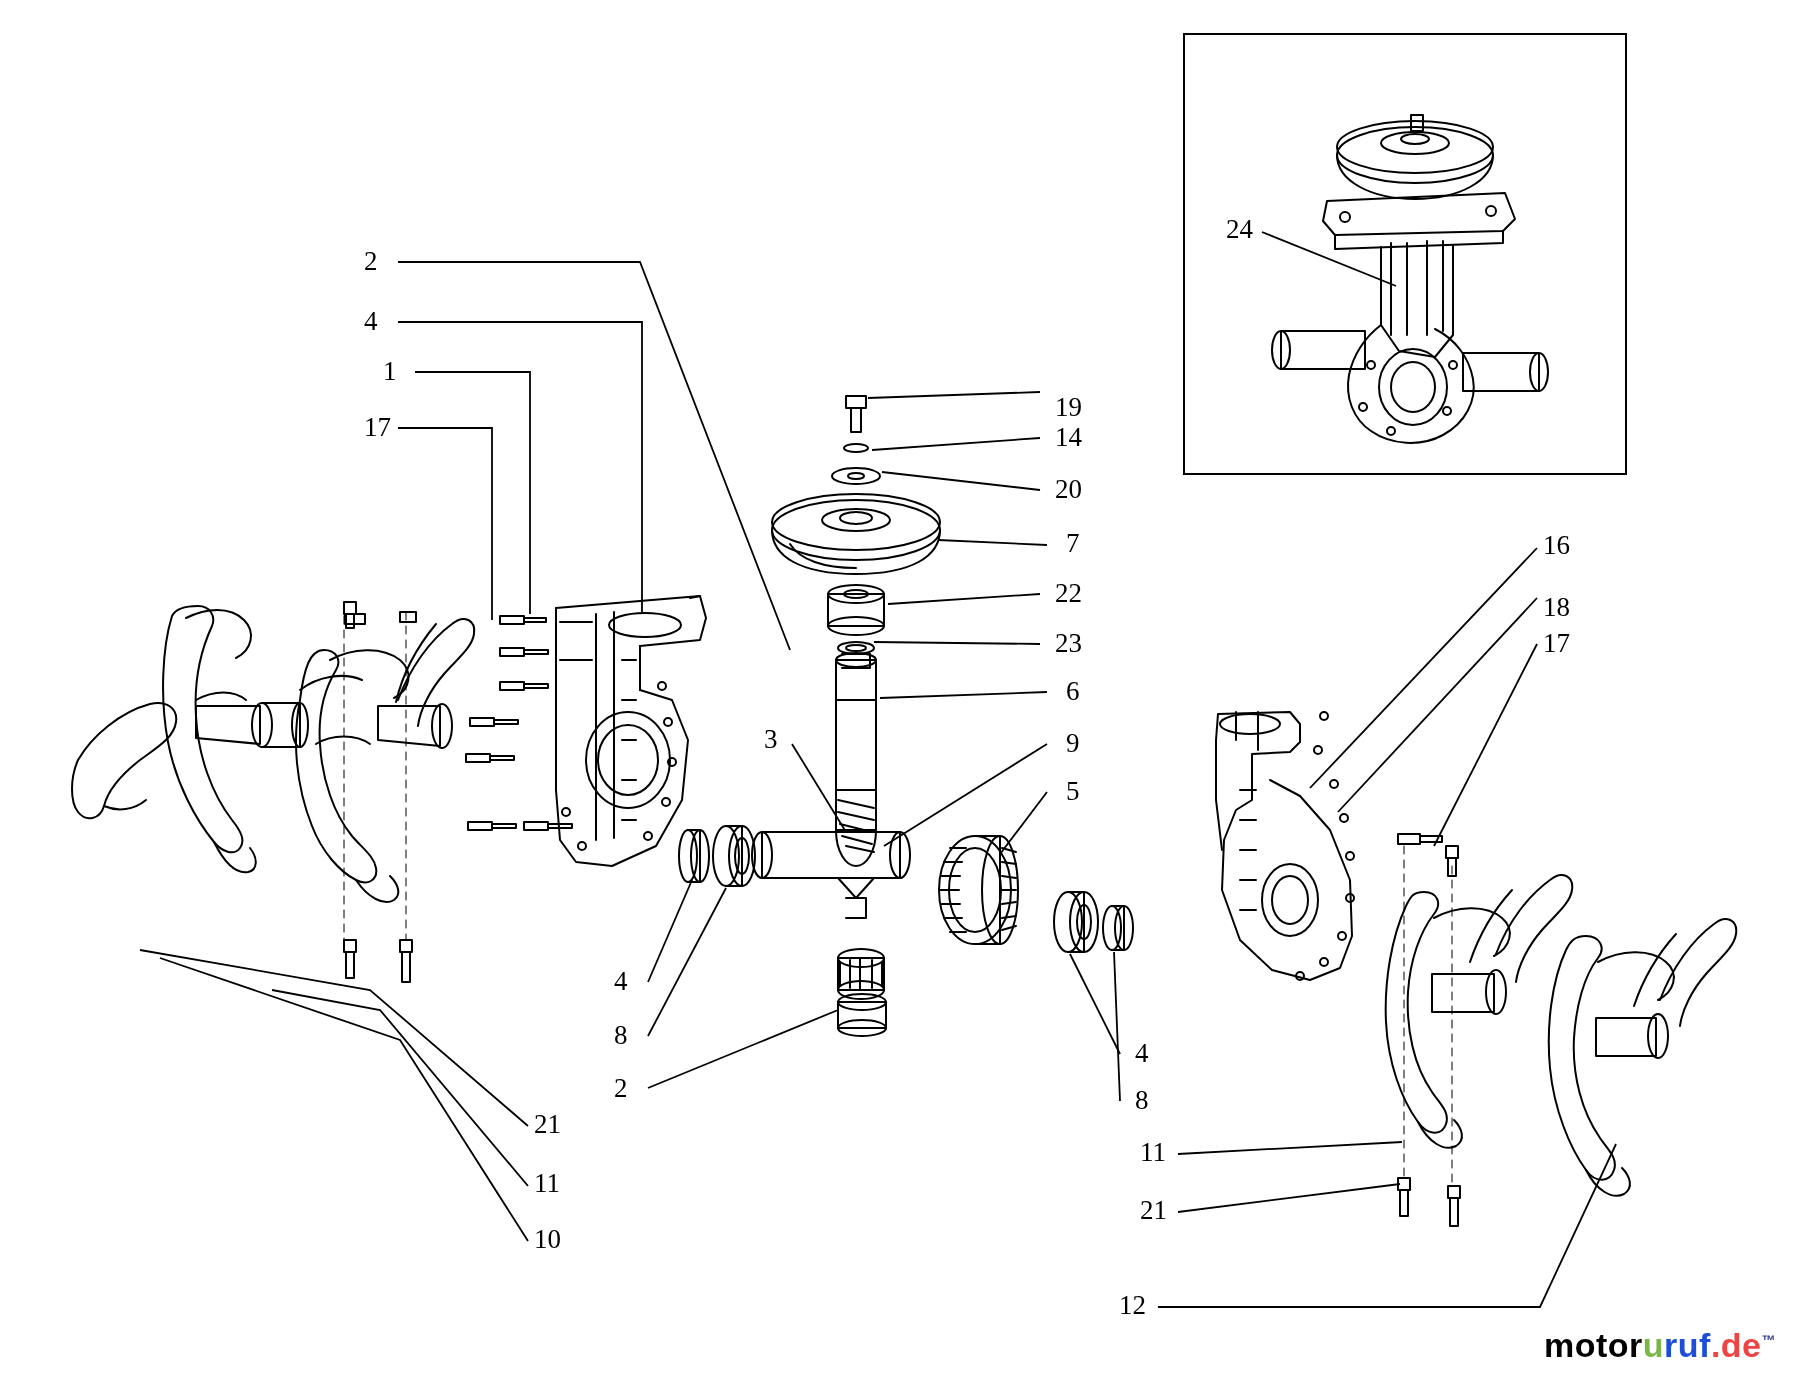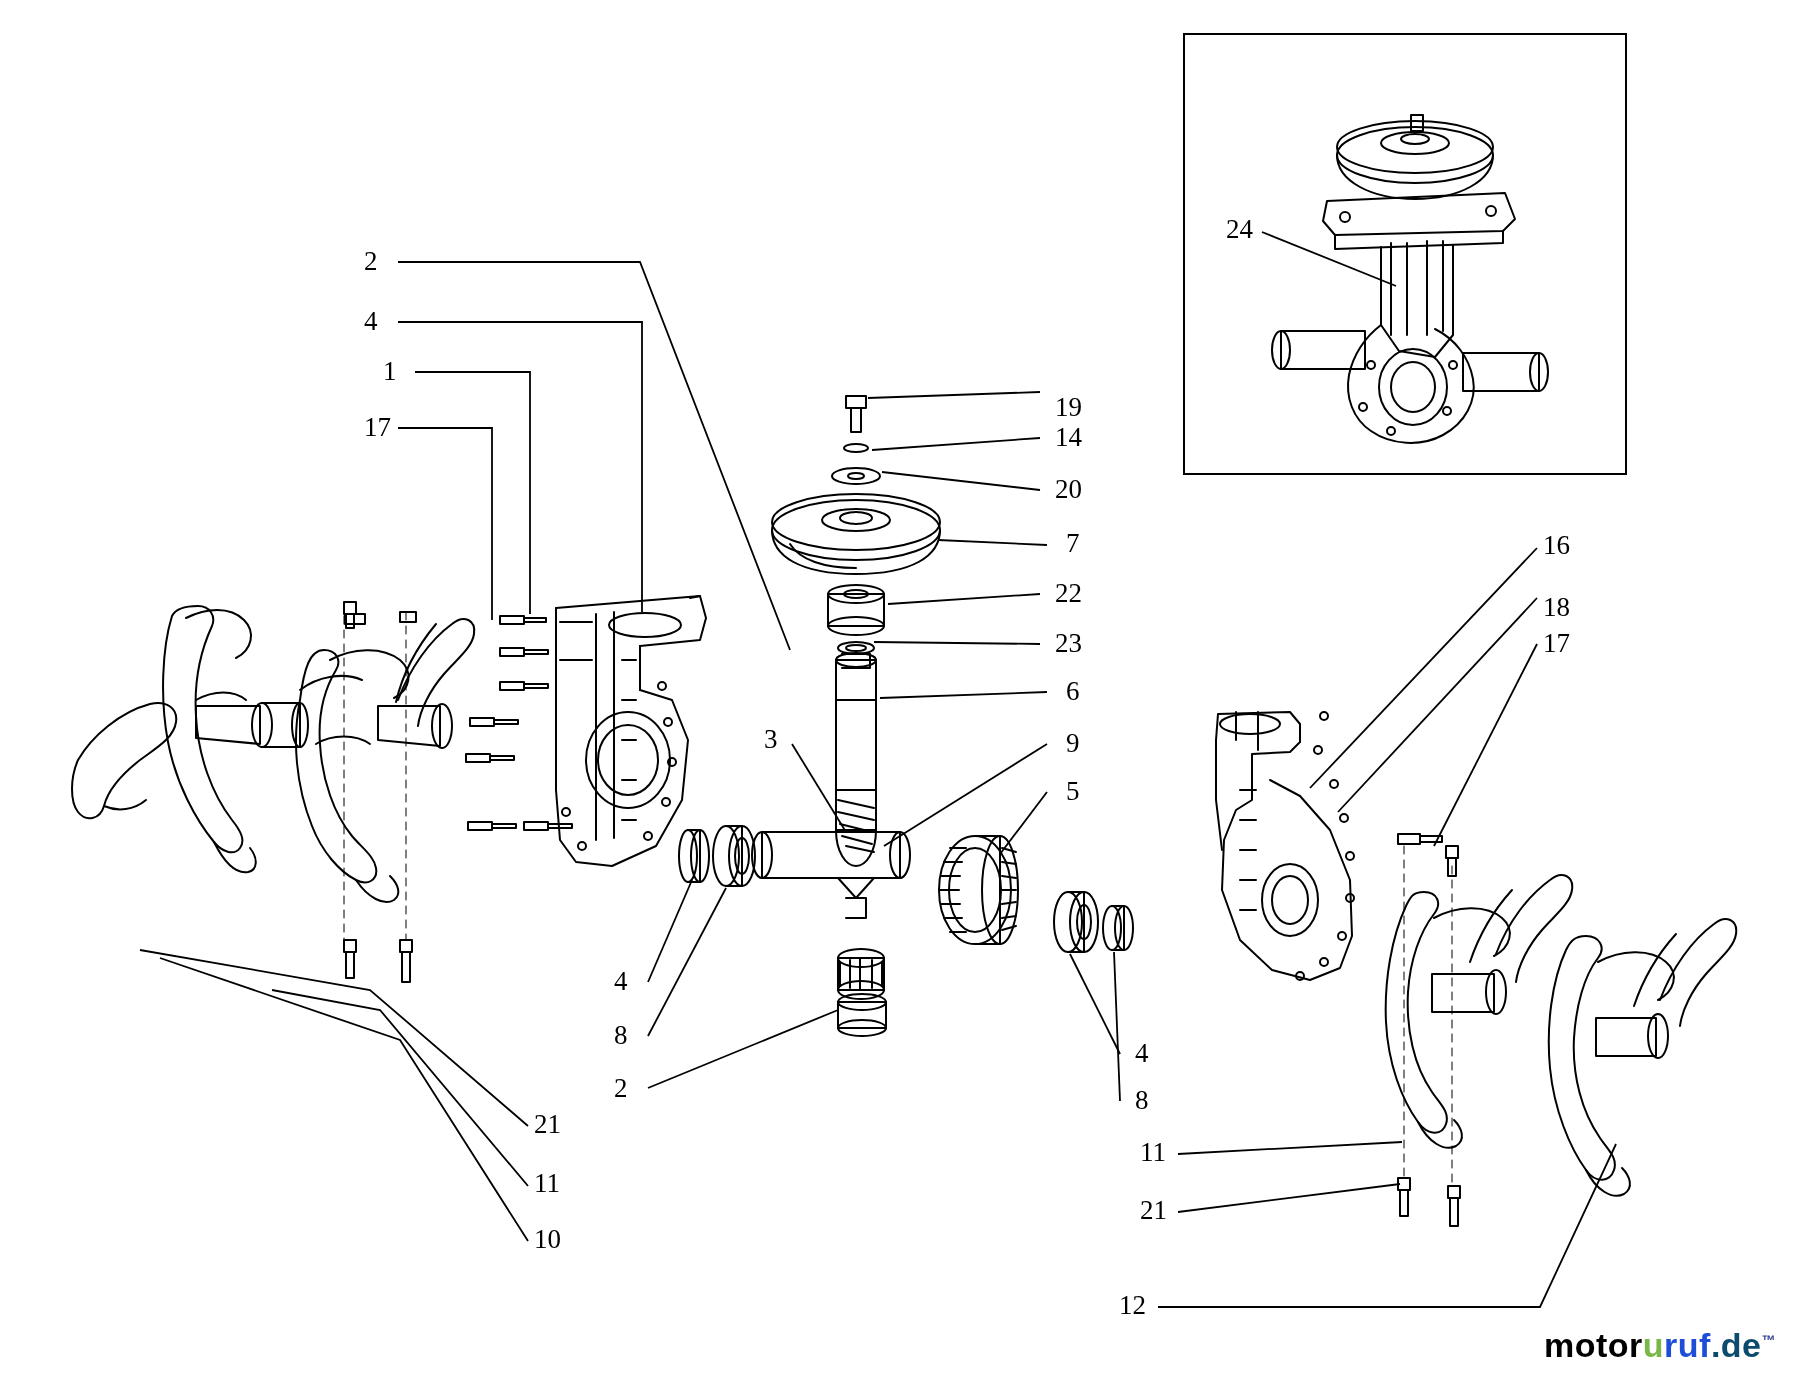--- a/index.html
+++ b/index.html
@@ -42,21 +42,21 @@
     bottom: 18px;
     font-family: "Liberation Sans", sans-serif;
     font-size: 34px;
     letter-spacing: 0.5px;
     color: #1a3c8c;
     font-weight: bold;
   }
   .wm .motor { color: #000000; }
   .wm .o1 { color: #7ab648; }
   .wm .ruf { color: #1d4ed8; }
-  .wm .de { color: #0c4a6e; }
+  .wm .de { color: #ef4444; }
   .wm sup { font-size: 14px; vertical-align: super; color: #2b3a8f; }
 </style>
 </head>
 <body>
 
 <div id="page">
 
   <svg class="art" viewBox="0 0 1800 1383" xmlns="http://www.w3.org/2000/svg">
     <g fill="none" stroke="#000" stroke-width="2" stroke-linejoin="round" stroke-linecap="round">
 

